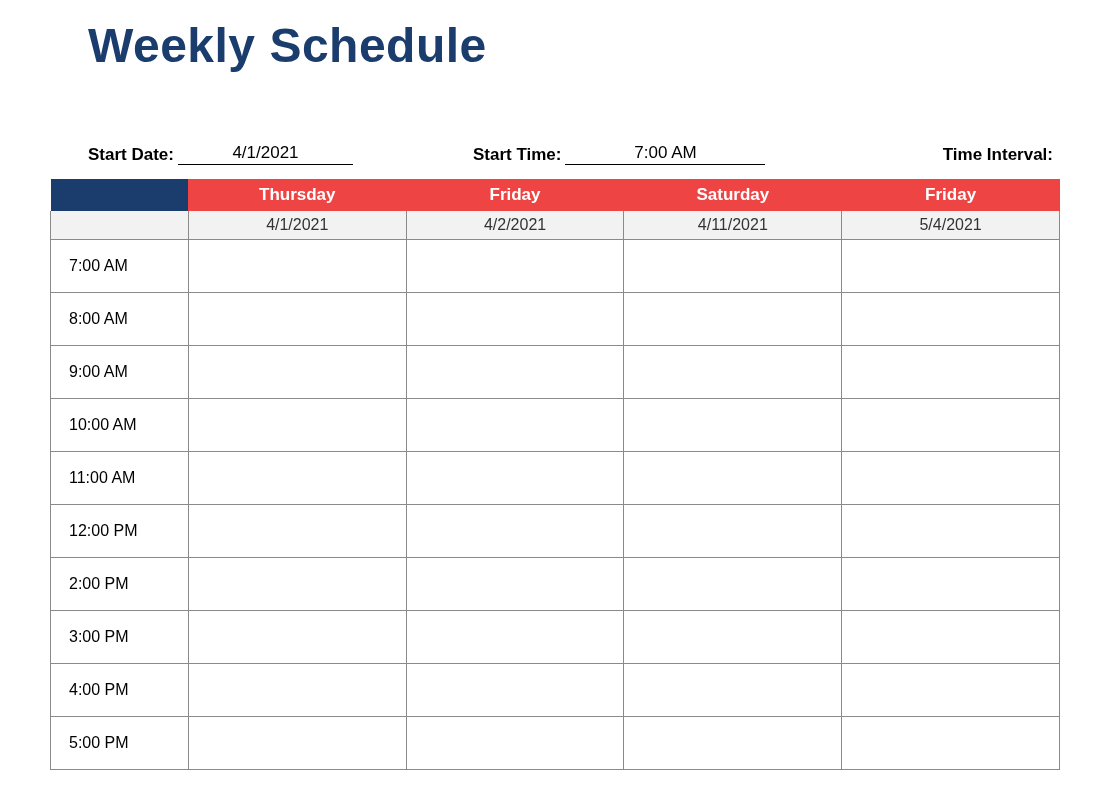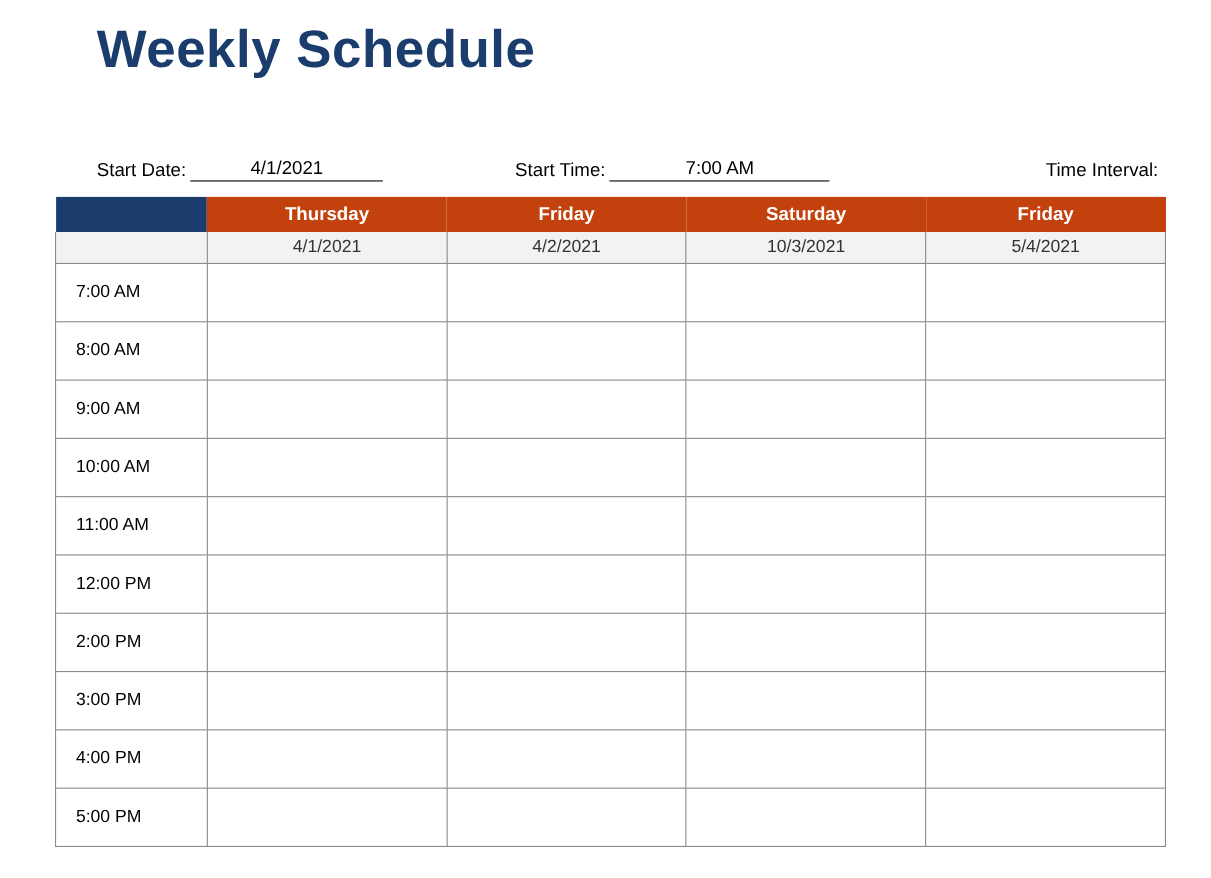--- a/index.html
+++ b/index.html
@@ -32,21 +32,21 @@
       margin-right: 0;
       margin-bottom: 14px;
       font-size: 17px;
       color: #000;
     }
     .meta-group {
       display: flex;
       align-items: flex-end;
     }
     .meta-label {
-      font-weight: normal;
+      font-weight: bold;
       font-size: 17px;
       white-space: nowrap;
       margin-top: 48px;
     }
     .meta-value {
       text-align: center;
       border-bottom: 1px solid #000;
       min-width: 170px;
       margin-left: 4px;
       padding-bottom: 1px;
@@ -57,21 +57,21 @@
     .meta-group.start-time { margin-right: 120px; }
     .meta-group.start-time .meta-value { min-width: 200px; }
     .meta-group.interval { margin-left: auto; margin-right: 8px; }
 
     table.schedule {
       border-collapse: collapse;
       width: 1010px;
       margin-left: 10px;
     }
     table.schedule th.day-name {
-      background: #c2410c;
+      background: #ef4444;
       color: #ffffff;
       font-weight: bold;
       font-size: 17px;
       padding: 6px 0;
       text-align: center;
       border: none;
     }
     table.schedule th.time-head-blank {
       background: #1b3d6d;
       border: none;
@@ -135,21 +135,21 @@
         <th class="time-head-blank"></th>
         <th class="day-name">Thursday</th>
         <th class="day-name">Friday</th>
         <th class="day-name">Saturday</th>
         <th class="day-name">Friday</th>
       </tr>
       <tr>
         <td class="time-date-blank"></td>
         <td class="day-date">4/1/2021</td>
         <td class="day-date">4/2/2021</td>
-        <td class="day-date">10/3/2021</td>
+        <td class="day-date">4/11/2021</td>
         <td class="day-date">5/4/2021</td>
       </tr>
     </thead>
     <tbody>
       <tr>
         <td class="time-cell">7:00 AM</td>
         <td class="slot-cell"></td>
         <td class="slot-cell"></td>
         <td class="slot-cell"></td>
         <td class="slot-cell"></td>

